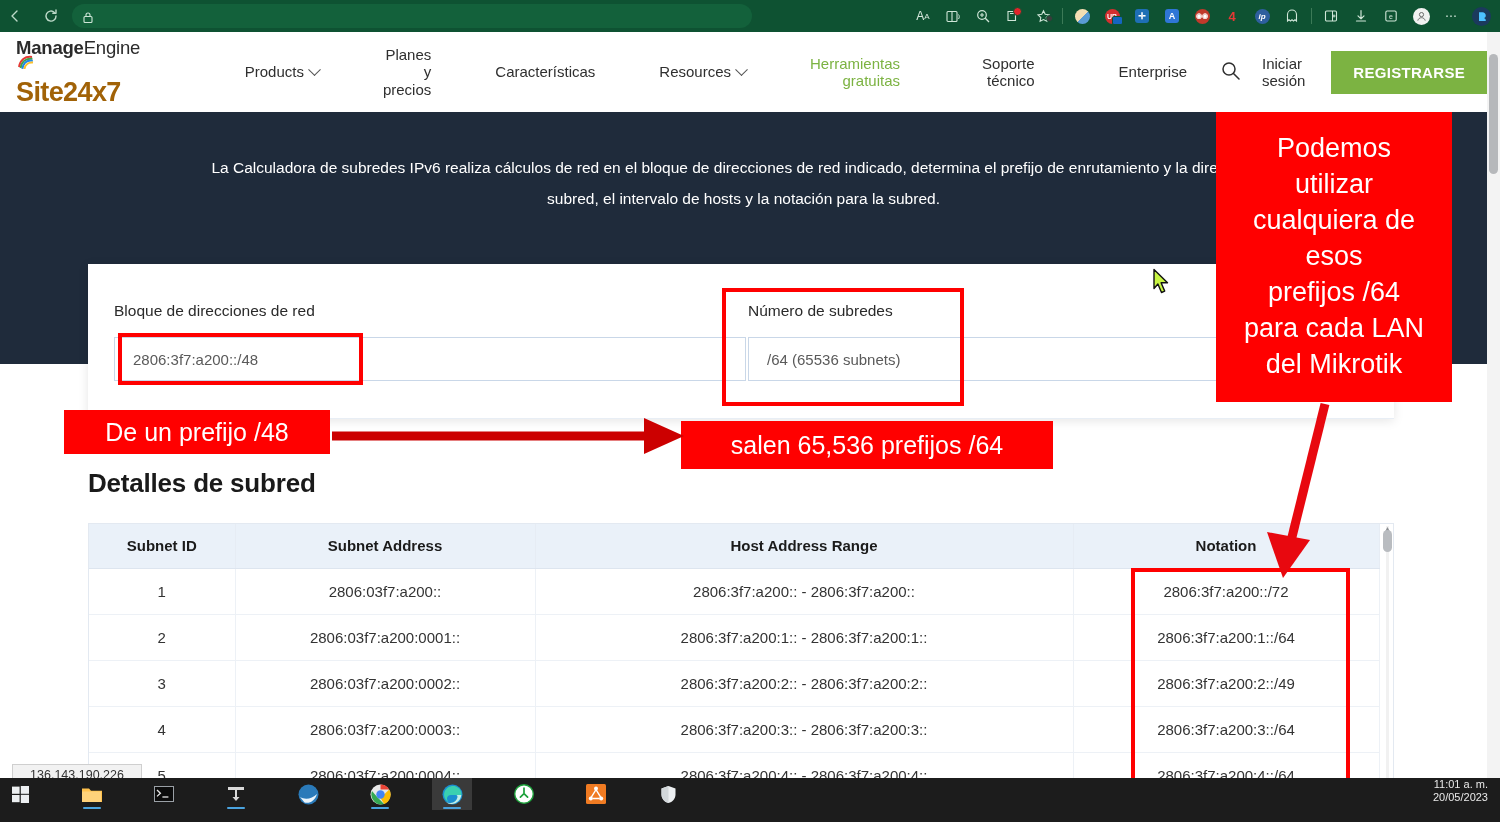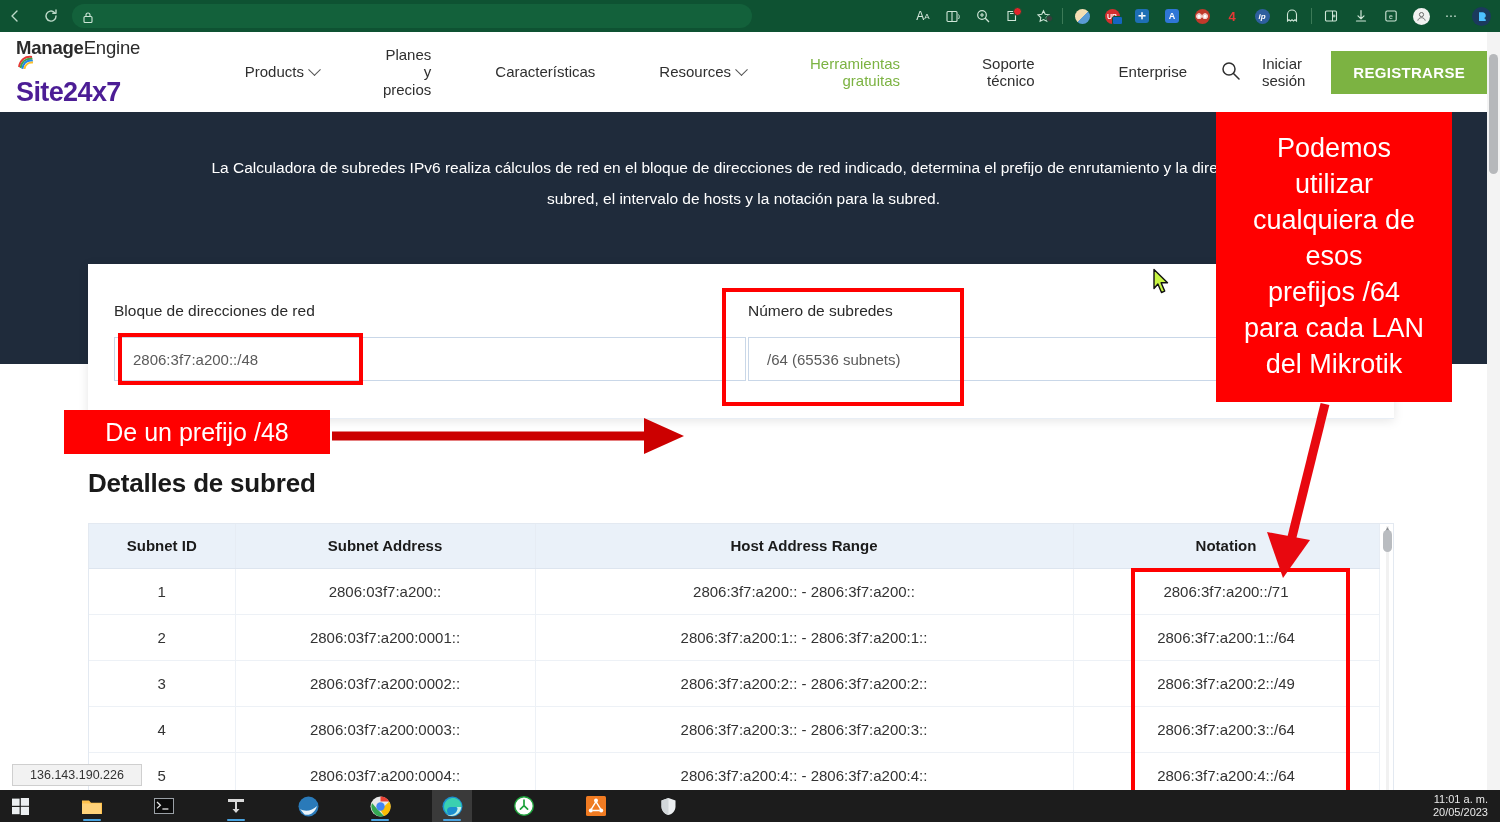--- a/index.html
+++ b/index.html
@@ -56,21 +56,21 @@
   }
   .logo { margin-left: 16px; width: 180px; }
   .logo .me {
     font-size: 18.5px; color: #2b2b2b; font-weight: 400; letter-spacing: -.2px; line-height: 1.05;
     position: relative; display: inline-block;
   }
   .logo .me b { font-weight: 700; }
   .logo .swoosh {
     display: inline-block; width: 17px; height: 15px; position: relative; top: -4px; margin-left: 1px;
   }
-  .logo .s247 { font-size: 27px; font-weight: 700; color: #4c1d95; letter-spacing: -.6px; line-height: 1.05; margin-top: 1px; }
+  .logo .s247 { font-size: 27px; font-weight: 700; color: #a16207; letter-spacing: -.6px; line-height: 1.05; margin-top: 1px; }
 
   .nav { display: flex; align-items: center; margin-left: 68px; gap: 16px; text-align: right; }
   .nav-item {
     font-size: 15px; color: #2f2f2f; line-height: 1.15; padding: 0 24px;
     display: flex; align-items: center; gap: 6px; white-space: pre-line; cursor: default;
   }
   .nav-item.green { color: #7cb342; }
   .caret { width: 9px; height: 9px; border-right: 1.6px solid #555; border-bottom: 1.6px solid #555;
            transform: rotate(45deg) translate(-2px,-2px); flex:none; }
   .search-ic { margin: 0 22px 0 10px; }
@@ -169,22 +169,22 @@
   .hl-box {
     position: absolute; border: 4px solid #ff0000; background: transparent;
   }
   .arrow-svg { position: absolute; left: 0; top: 0; width: 1500px; height: 822px; pointer-events: none; }
 
   
   .cursor { position: absolute; left: 1152px; top: 268px; width: 20px; height: 28px; }
 
   
   .taskbar {
-    position: absolute; left: 0; bottom: 0; width: 1500px; height: 32px;
-    background: #1c1c1c; display: flex; align-items: center; gap: 32px;
+    position: absolute; left: 0; bottom: 0; width: 1500px; height: 44px;
+    background: #1c1c1c; display: flex;  gap: 32px;
   }
   .tb-item {
     width: 40px; height: 32px; display: flex; align-items: center; justify-content: center; flex: none;
     position: relative;
   }
   .tb-item.active { background: #3a3a3a; }
   .tb-item .underline { position: absolute; bottom: 1px; left: 11px; width: 18px; height: 2px; background: #4aa3df; border-radius: 1px; }
   .clock {
     margin-left: auto; margin-right: 12px; color: #e9e9e9; font-size: 11px;
     text-align: right; line-height: 13px;
@@ -371,21 +371,21 @@
           <th class="col-addr">Subnet Address</th>
           <th class="col-range">Host Address Range</th>
           <th class="col-note">Notation</th>
         </tr>
       </thead>
       <tbody>
         <tr>
           <td>1</td>
           <td>2806:03f7:a200::</td>
           <td>2806:3f7:a200:: - 2806:3f7:a200::</td>
-          <td>2806:3f7:a200::/71</td>
+          <td>2806:3f7:a200::/72</td>
         </tr>
         <tr>
           <td>2</td>
           <td>2806:03f7:a200:0001::</td>
           <td>2806:3f7:a200:1:: - 2806:3f7:a200:1::</td>
           <td>2806:3f7:a200:1::/64</td>
         </tr>
         <tr>
           <td>3</td>
           <td>2806:03f7:a200:0002::</td>
@@ -419,20 +419,21 @@
   </div>
 
   <div class="ann ann-right" style="white-space:pre-line;">Podemos
 utilizar
 cualquiera de
 esos
 prefijos /64
 para cada LAN
 del Mikrotik</div>
   <div class="ann ann-left">De un prefijo /48</div>
+  <div class="ann ann-mid">salen 65,536 prefijos /64</div>
 
   <div class="hl-box" style="left:118px; top:333px; width:245px; height:52px;"></div>
   <div class="hl-box" style="left:722px; top:288px; width:242px; height:118px;"></div>
   <div class="hl-box" style="left:1131px; top:568px; width:219px; height:243px;"></div>
 
   <svg class="arrow-svg">
 
     <g>
       <line x1="332" y1="436" x2="650" y2="436" stroke="#cc0000" stroke-width="9"></line>
       <polygon points="684,436 644,418 644,454" fill="#cc0000"></polygon>

